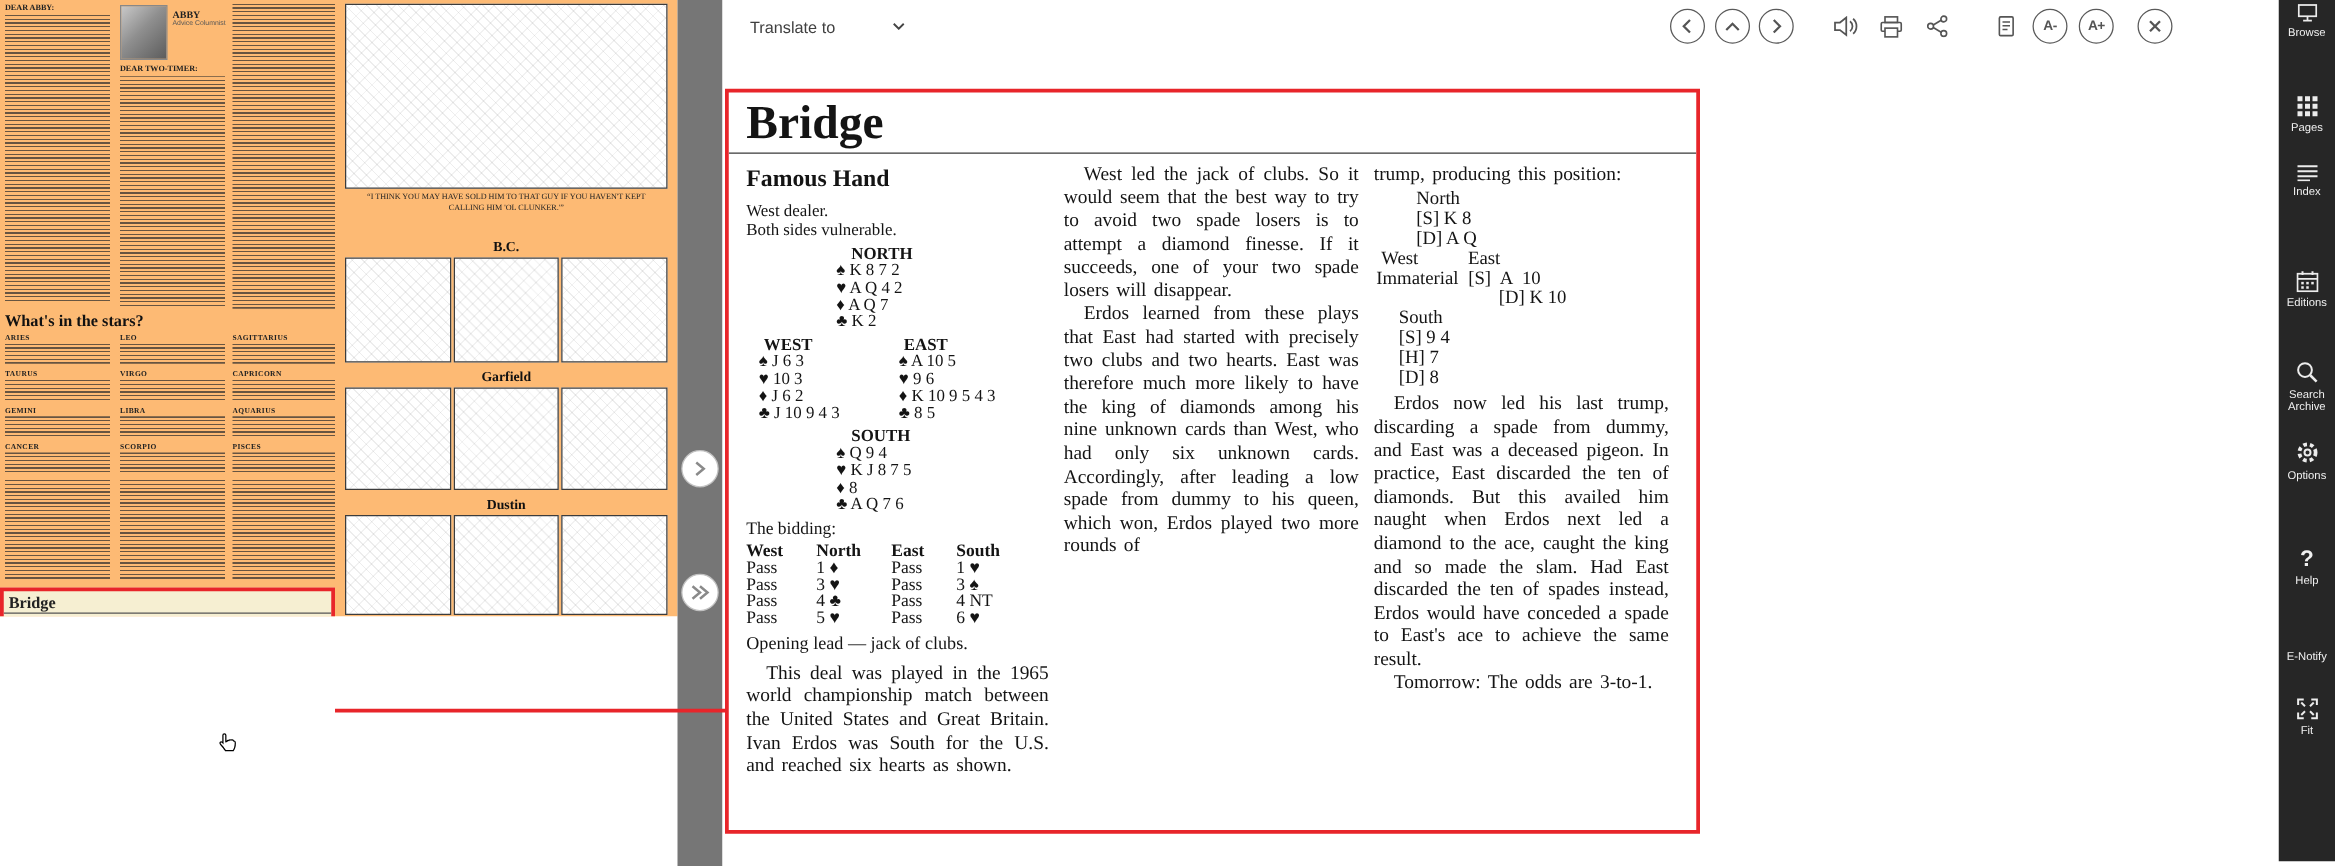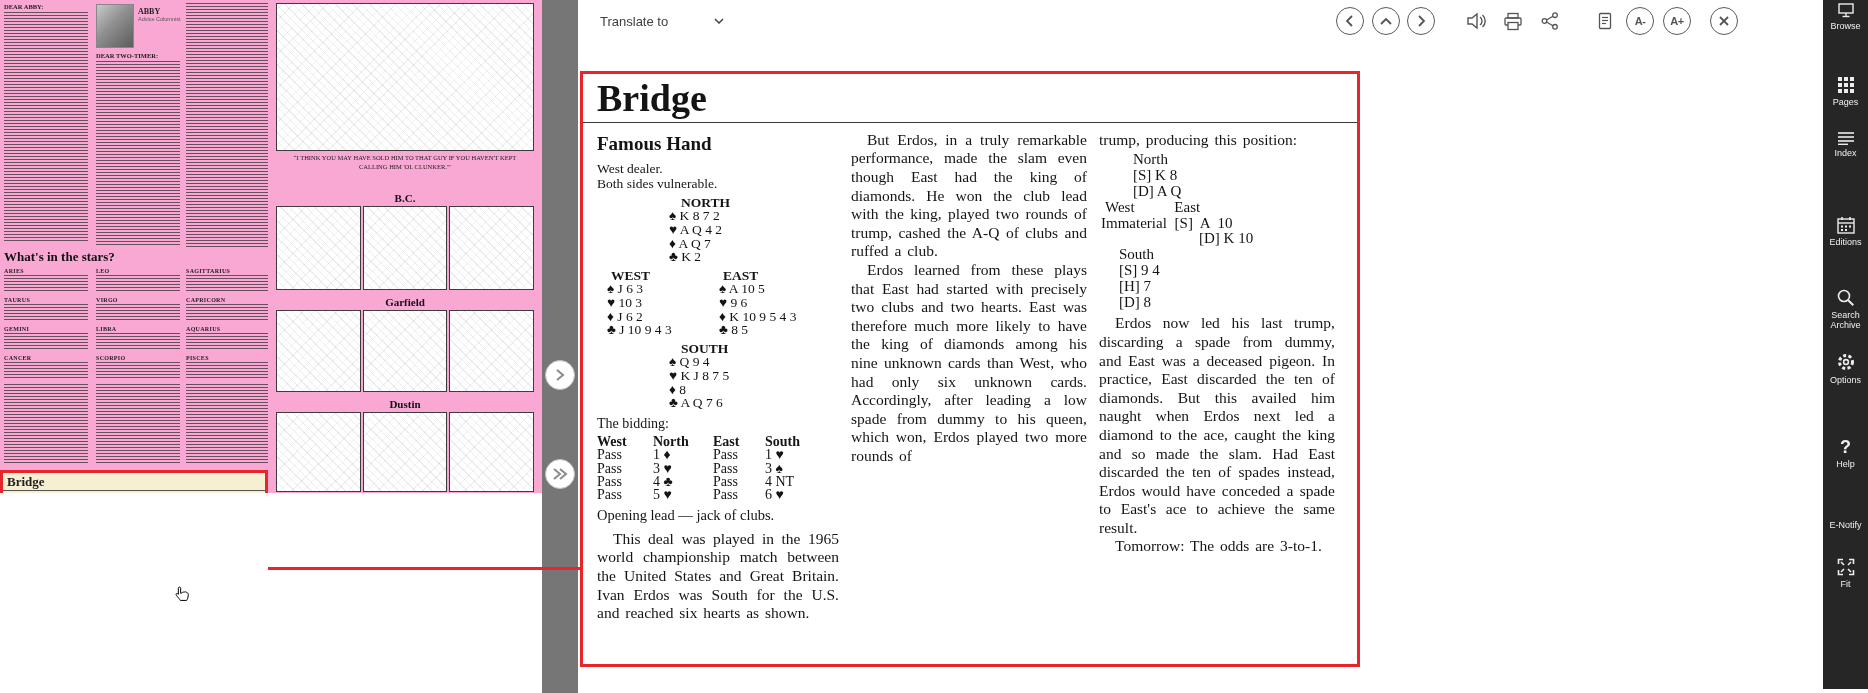--- a/index.html
+++ b/index.html
@@ -3,21 +3,21 @@
 <meta charset="utf-8">
 <style>
   * { box-sizing: border-box; }
   body { margin:0; background:#e9e9e9; }
   .app { position:relative; width:1868px; height:693px; background:#fff; overflow:hidden;
          font-family:"Liberation Sans", sans-serif; color:#222; }
   .abs { position:absolute; }
   .serif { font-family:"Liberation Serif", serif; }
 
   
-  .page-thumb { position:absolute; left:0; top:0; width:542px; height:493px; background:#f9a8d4; overflow:hidden;text-decoration:underline; }
+  .page-thumb { position:absolute; left:0; top:0; width:542px; height:493px; background:#fdba74; overflow:hidden;text-decoration:underline; }
   .fz { background-image: repeating-linear-gradient(180deg, rgba(45,45,45,.72) 0 1px, transparent 1px 3px); }
   .fz-s { background-image: repeating-linear-gradient(180deg, rgba(35,35,35,.8) 0 1px, transparent 1px 3px); }
   .lead6 { font-size:6.5px; font-weight:bold; font-family:"Liberation Serif", serif; display:block; margin-bottom:2px; }
   .news-col { position:absolute; }
   .photo { background: linear-gradient(135deg,#c9c9c9 0%,#8f8f8f 45%,#5c5c5c 100%); border:1px solid #888; }
   .zsign { font-size:6px; font-weight:bold; letter-spacing:.3px; margin-bottom:1px; font-family:"Liberation Serif",serif; }
   .zitem { margin-bottom:6px; }
   .stars-h { font-family:"Liberation Serif",serif; font-weight:bold; font-size:13px; color:#111; }
 
   .comics { position:absolute; left:274px; top:0; width:262px; height:693px; }
@@ -415,21 +415,21 @@
               <td>6 ♥</td>
             </tr>
           </tbody>
             </table>
 
           <div class="lead-line">Opening lead — jack of clubs.</div>
           <p class="para">This deal was played in the 1965 world championship match between the United States and Great Britain. Ivan Erdos was South for the U.S. and reached six hearts as shown.</p>
         </div>
 
         <div class="c2">
-          <p class="para">But Erdos, in a truly remarkable performance, made the slam even though East had the king of diamonds. He won the club lead with the king, played two rounds of trump, cashed the A-Q of clubs and ruffed a club.</p>
+          <p class="para">West led the jack of clubs. So it would seem that the best way to try to avoid two spade losers is to attempt a diamond finesse. If it succeeds, one of your two spade losers will disappear.</p>
           <p class="para">Erdos learned from these plays that East had started with precisely two clubs and two hearts. East was therefore much more likely to have the king of diamonds among his nine unknown cards than West, who had only six unknown cards. Accordingly, after leading a low spade from dummy to his queen, which won, Erdos played two more rounds of</p>
         </div>
 
         <div class="c3">
           <p class="para noind">trump, producing this position:</p>
           <div class="pos">
             <div class="pos-1">North</div>
             <div class="pos-1">[S] K 8</div>
             <div class="pos-1">[D] A Q</div>
             <div class="pos-we">West East</div>

